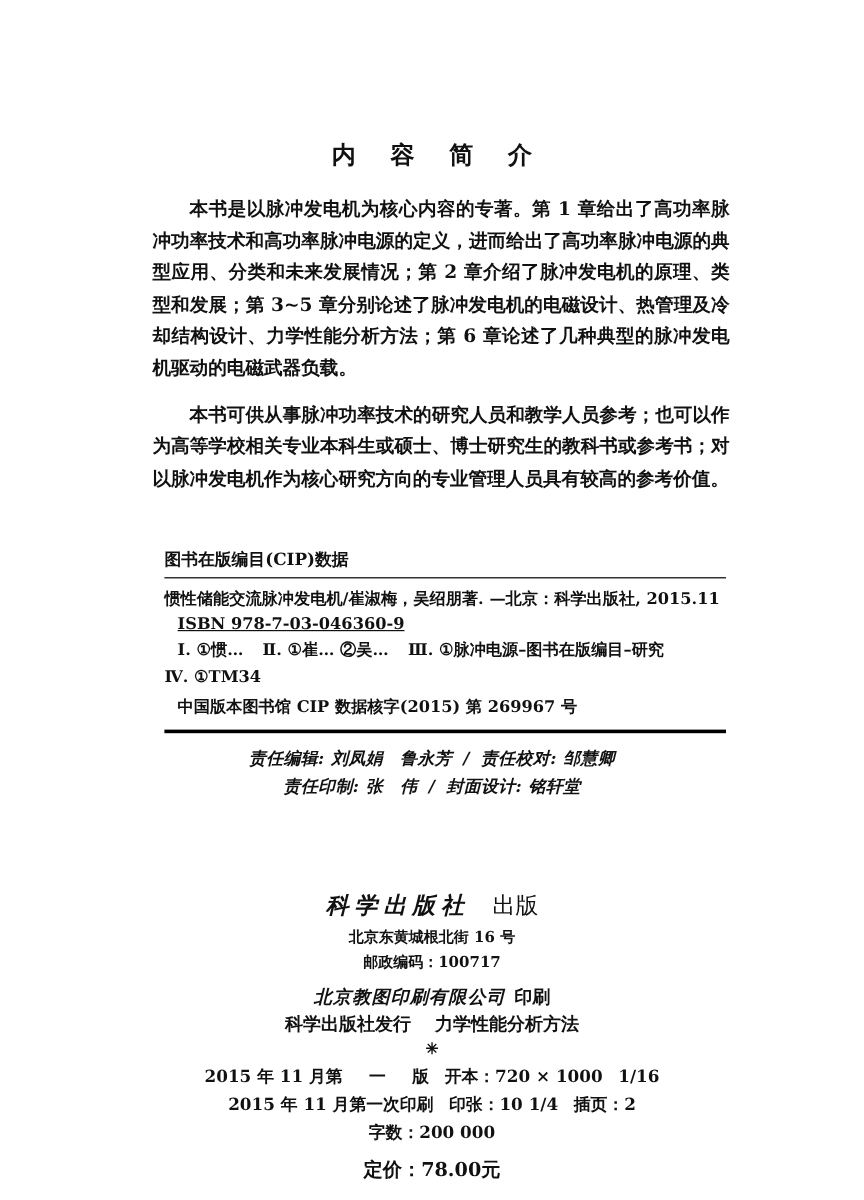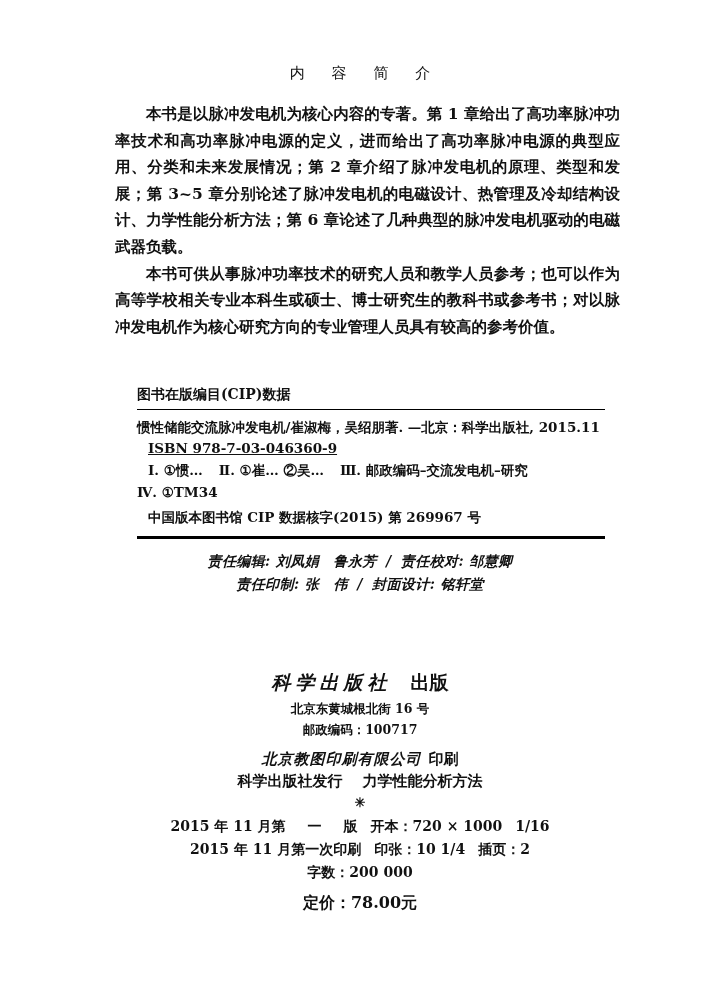--- a/index.html
+++ b/index.html
@@ -18,41 +18,41 @@
   .page {
     width: 720px;
     height: 1000px;
     position: relative;
     box-sizing: border-box;
   }
 
   
   .summary-title {
     text-align: center;
-    font-size: 15px;
-    font-weight: normal;
+    font-size: 20px;
+    font-weight: bold;
     letter-spacing: 11px;
     text-indent: 11px;
     margin: 0;
-    padding-top: 64px;
+    padding-top: 116px;
     font-family: "DejaVu Sans", "Liberation Sans", sans-serif;
   }
 
   
   .summary-body {
     margin: 18px 100px 0 115px;
     font-size: 15.5px;
     line-height: 26.6px;
     font-weight: bold;
     text-align: justify;
     text-justify: inter-ideograph;
     font-family: "DejaVu Serif", "Liberation Serif", serif;
   }
   .summary-body p {
-    margin: 0;
+    margin: 12px;
     text-indent: 2em;
   }
 
   
   .cip {
     margin: 46px 115px 0 137px;
     font-size: 13.5px;
     font-weight: bold;
     font-family: "DejaVu Serif", "Liberation Serif", serif;
   }
@@ -119,21 +119,21 @@
     font-weight: bold;
   }
   .publisher-name {
     font-family: "DejaVu Serif", "Liberation Serif", serif;
     font-style: italic;
     letter-spacing: 5px;
     font-weight: bold;
   }
   .publisher-verb {
     font-family: "DejaVu Sans", "Liberation Sans", sans-serif;
-    font-weight: bold;
+    font-weight: normal;
     margin-left: 19px;
     letter-spacing: 0;
     font-style: normal;
   }
   .addr {
     font-size: 12.5px;
     font-weight: bold;
     line-height: 17px;
     margin-top: 4px;
     font-family: "DejaVu Serif", "Liberation Serif", serif;
@@ -217,21 +217,21 @@
     <p>本书是以脉冲发电机为核心内容的专著。第 1 章给出了高功率脉冲功率技术和高功率脉冲电源的定义，进而给出了高功率脉冲电源的典型应用、分类和未来发展情况；第 2 章介绍了脉冲发电机的原理、类型和发展；第 3~5 章分别论述了脉冲发电机的电磁设计、热管理及冷却结构设计、力学性能分析方法；第 6 章论述了几种典型的脉冲发电机驱动的电磁武器负载。</p>
     <p>本书可供从事脉冲功率技术的研究人员和教学人员参考；也可以作为高等学校相关专业本科生或硕士、博士研究生的教科书或参考书；对以脉冲发电机作为核心研究方向的专业管理人员具有较高的参考价值。</p>
   </div>
 
   <div class="cip">
     <div class="cip-heading">图书在版编目(CIP)数据</div>
     <hr class="rule-thin">
     <div class="cip-line">惯性储能交流脉冲发电机/崔淑梅，吴绍朋著. —北京：科学出版社, 2015.11</div>
     <div class="cip-line indent">ISBN 978-7-03-046360-9</div>
     <div class="cip-class">
-      <span class="grp" style="padding-left:11px;">Ⅰ. ①惯…</span><span class="grp">Ⅱ. ①崔… ②吴…</span><span>Ⅲ. 邮政编码–交流发电机–研究</span>
+      <span class="grp" style="padding-left:11px;">Ⅰ. ①惯…</span><span class="grp">Ⅱ. ①崔… ②吴…</span><span>Ⅲ. ①脉冲电源–图书在版编目–研究</span>
     </div>
     <div class="cip-class">Ⅳ. ①TM34</div>
     <div class="cip-number">中国版本图书馆 CIP 数据核字(2015) 第 269967 号</div>
     <hr class="rule-thick">
   </div>
 
   <div class="credits">
     <div>
       <span>责任编辑:</span>
       <span>刘凤娟　鲁永芳</span>

